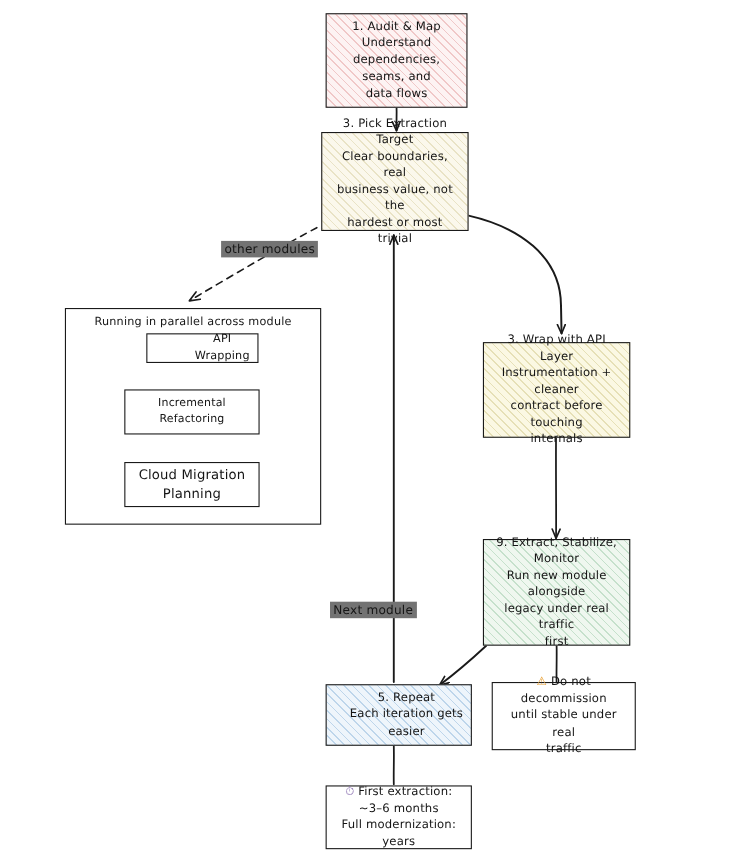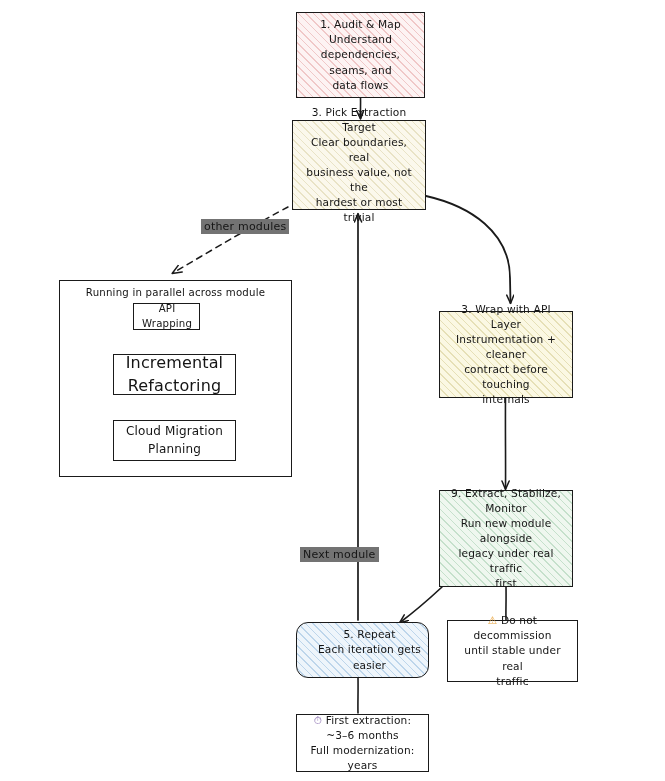--- a/index.html
+++ b/index.html
@@ -60,21 +60,20 @@
     background-color: #eff7ef;
     background-image: repeating-linear-gradient(45deg,
       rgba(135,190,150,0.40) 0px, rgba(135,190,150,0.40) 1.1px,
       rgba(0,0,0,0) 1.1px, rgba(0,0,0,0) 5.4px);
   }
   .hatch-blue {
     background-color: #eef5fb;
     background-image: repeating-linear-gradient(45deg,
       rgba(130,175,215,0.45) 0px, rgba(130,175,215,0.45) 1.1px,
       rgba(0,0,0,0) 1.1px, rgba(0,0,0,0) 5.4px);
-    border-radius: 12px;
   }
   .plain { background: #ffffff; }
 
   .subgraph {
     position: absolute;
     box-sizing: border-box;
     border: 1.6px solid #1a1a1a;
     background: #ffffff;
     z-index: 2;
   }
@@ -176,25 +175,25 @@
 <div class="node plain" style="left:296px; top:714px; width:133px; height:58px;">
   <span class="txt"><span class="ico ico-timer">⏱&nbsp;</span><span>First extraction:
 ~3–6 months
 Full modernization: years</span></span>
 </div>
 
 <div class="subgraph" style="left:59px; top:280px; width:233px; height:197px;">
   <div class="subgraph-title">Running in parallel across module</div>
 </div>
 
-<div class="node plain" style="left:133px; top:303px; width:67px; height:27px; font-size:10.2px;padding-left:43px;">
+<div class="node plain" style="left:133px; top:303px; width:102px; height:27px; font-size:10.2px;padding-left:43px;">
   <span class="txt">API Wrapping</span>
 </div>
 
-<div class="node plain" style="left:113px; top:354px; width:123px; height:41px; font-size:16px;">
+<div class="node plain" style="left:113px; top:354px; width:123px; height:41px; font-size:10px;">
   <span class="txt">Incremental Refactoring</span>
 </div>
 
 <div class="node plain" style="left:113px; top:420px; width:123px; height:41px; font-size:12px;">
   <span class="txt">Cloud Migration Planning</span>
 </div>
 
 <div class="edge-label" style="left:201px; top:219px;">other modules</div>
 
 <div class="edge-label" style="left:300px; top:547px;">Next module</div>

